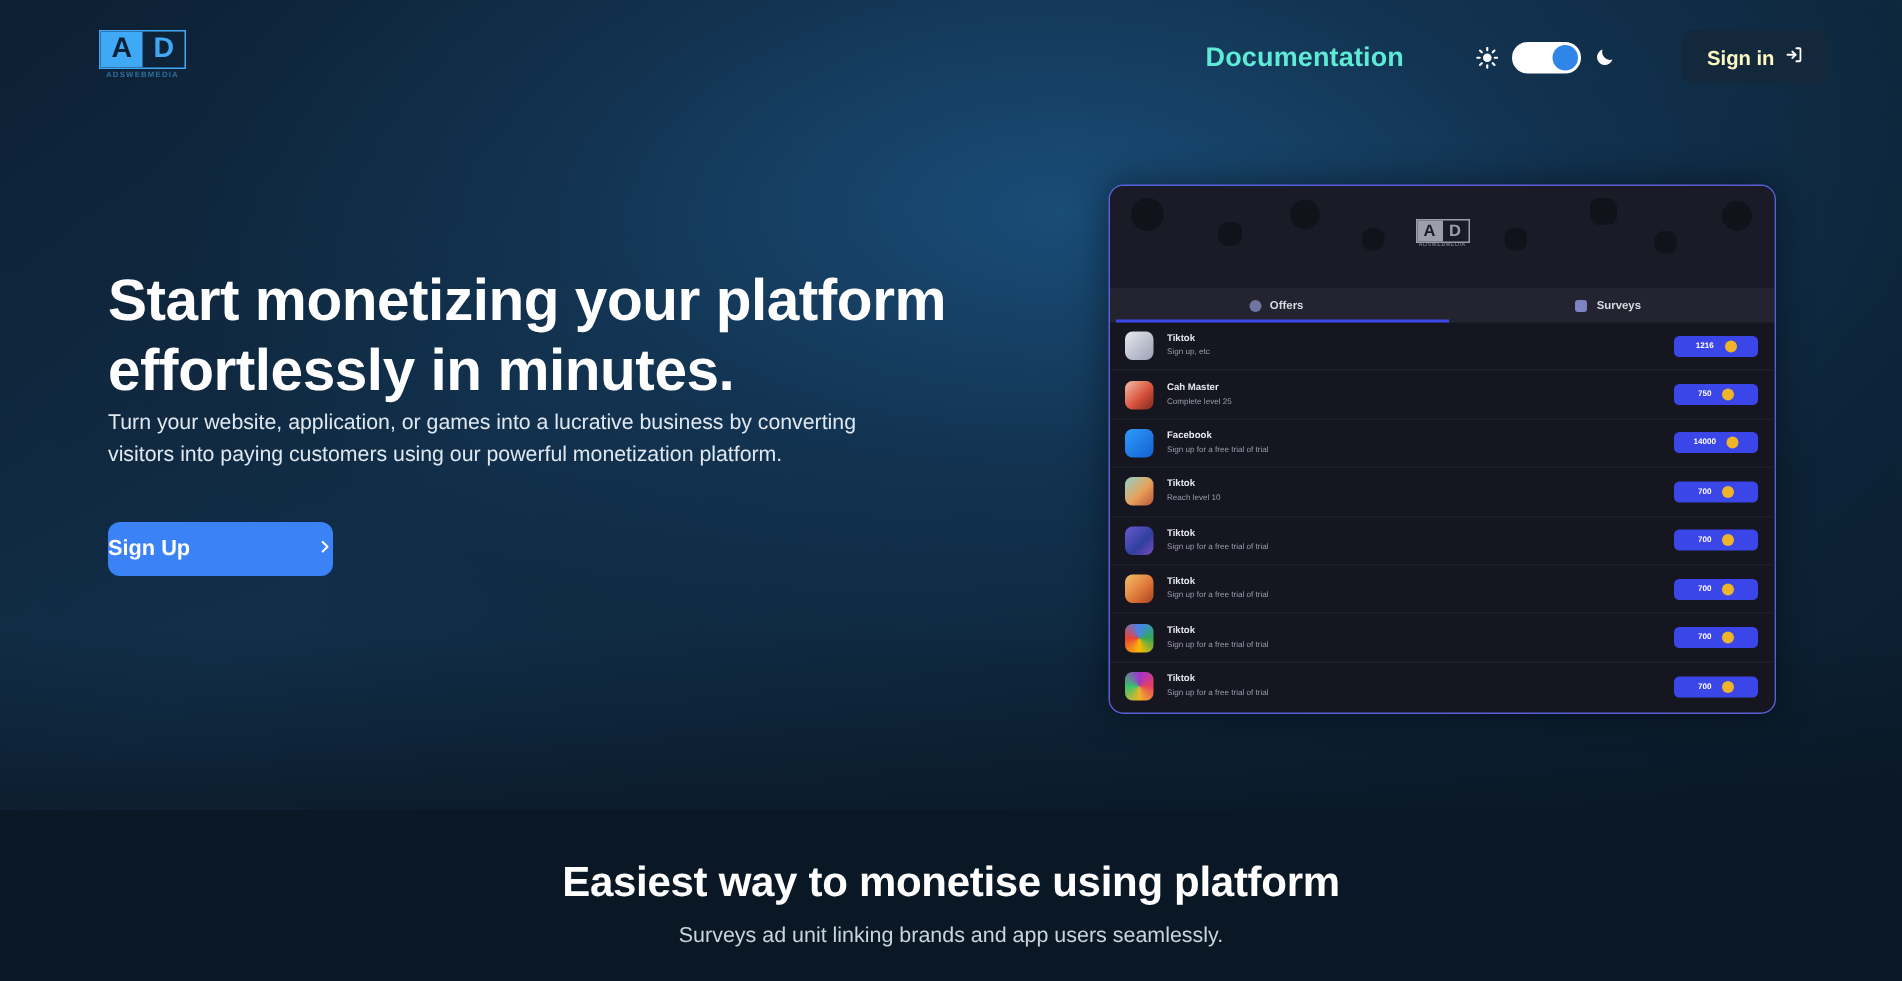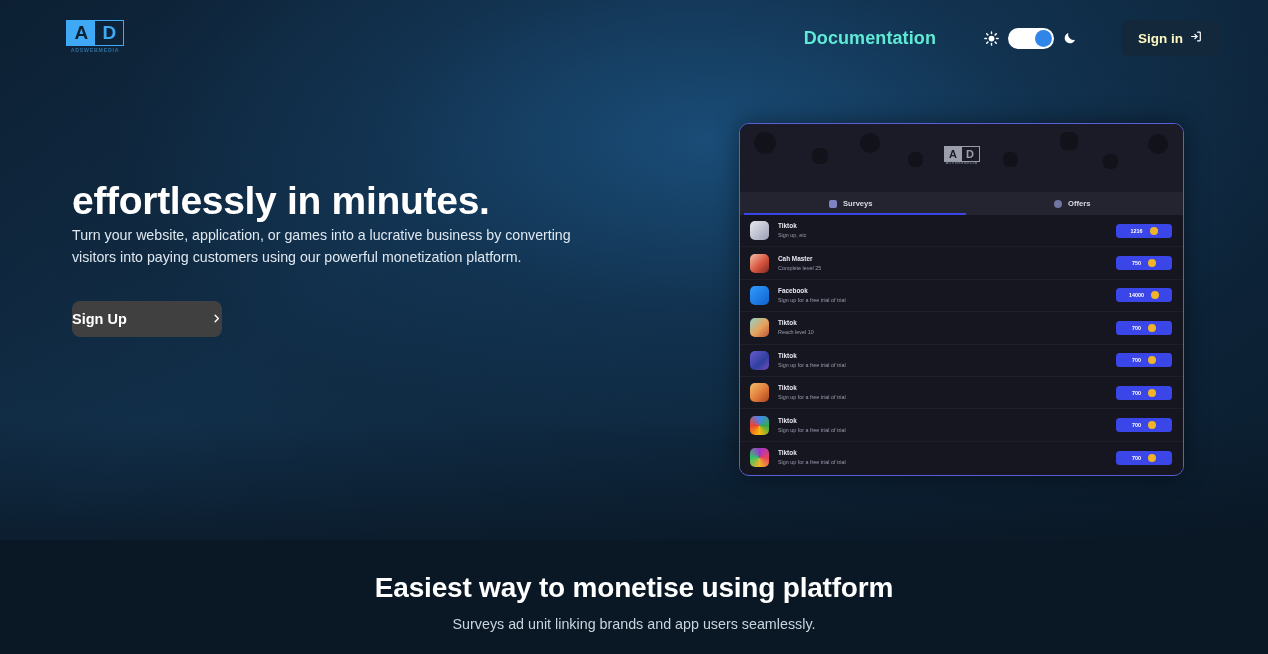--- a/index.html
+++ b/index.html
@@ -91,21 +91,21 @@
     letter-spacing: -0.3px;
   }
   .hero-sub {
     color: #dfe8f0; font-size: 14.2px; line-height: 1.53; 
     width: 530px;
   }
   .signup-btn {
     margin-top: 33px;
     display: inline-flex; align-items: center; justify-content: space-between; gap: 7px;
     width: 150px; height: 36px;
-    background: #404040; color: #ffffff;
+    background: #3b82f6; color: #ffffff;
     border: none; border-radius: 8px;
     font-size: 14.5px; font-weight: bold; cursor: pointer;
     font-family: "Liberation Sans", sans-serif;
   }
 
   
   .mockup {
     position: absolute; left: 739px; top: 123px;
     width: 445px; height: 353px;
     border: 1.5px solid #5a5fd8;
@@ -226,20 +226,21 @@
             <line x1="3" y1="12" x2="13" y2="12"></line>
           </svg>
         </span>
       </button>
 
     </div>
   </div>
 
   <div class="hero-copy">
     <h1 class="hero-title">
+      <div>Start monetizing your platform</div>
       <div>effortlessly in minutes.</div>
     </h1>
     <p class="hero-sub">Turn your website, application, or games into a lucrative business by converting visitors into paying customers using our powerful monetization platform.</p>
     <button class="signup-btn">
       <span>Sign Up</span>
       <span>
         <svg width="11" height="11" viewBox="0 0 24 24" fill="none" stroke="#ffffff" stroke-width="3" stroke-linecap="round" stroke-linejoin="round">
           <polyline points="9 5 16 12 9 19"></polyline>
         </svg>
       </span>
@@ -259,27 +260,27 @@
       <div class="mk-blob" style="left:408px; top:10px; width:20px; height:20px; border-radius:50%;"></div>
 
       <div class="mk-logo">
         <div class="a">A</div>
         <div class="d">D</div>
       </div>
       <div class="mk-logo-sub">ADSWEBMEDIA</div>
     </div>
 
     <div class="mk-tabs">
+      <div class="mk-tab">
+        <span class="tico"></span>
+        <span>Offers</span>
+      </div>
       <div class="mk-tab sq">
         <span class="tico"></span>
         <span>Surveys</span>
-      </div>
-      <div class="mk-tab">
-        <span class="tico"></span>
-        <span>Offers</span>
       </div>
       <div class="mk-tab-underline"></div>
     </div>
 
     <div class="mk-list">
 
       <div class="mk-row">
         <div class="mk-ic" style="background:linear-gradient(135deg,#e8e8ee,#9aa0b5);"></div>
         <div class="mk-text">
           <div class="mk-title">Tiktok</div>

